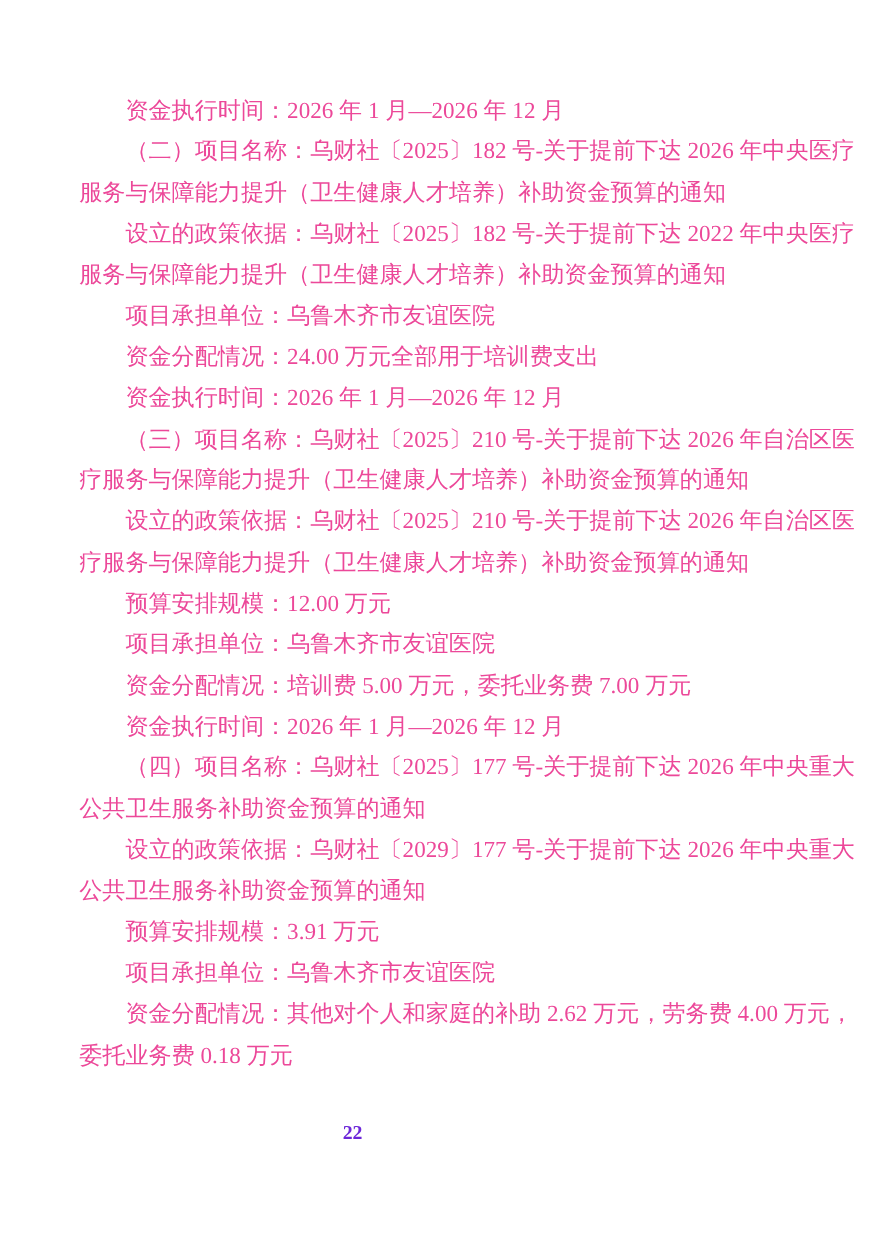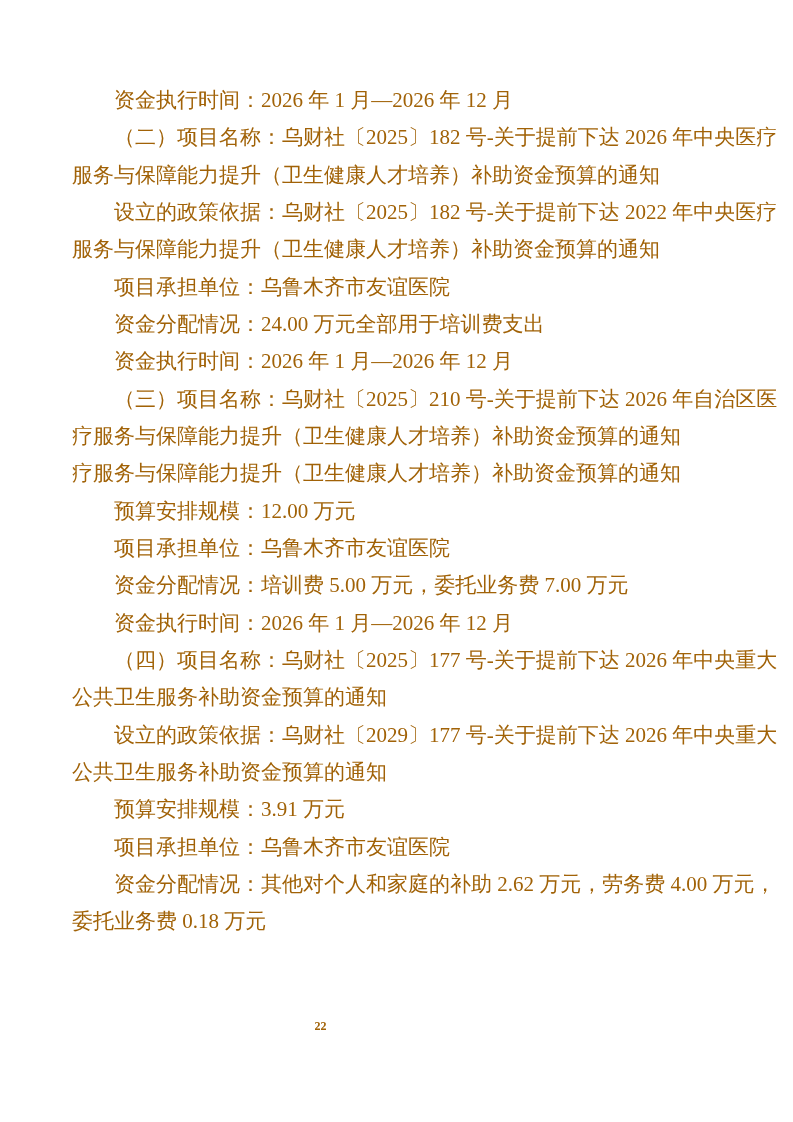--- a/index.html
+++ b/index.html
@@ -18,61 +18,62 @@
   .doc-text {
     position: absolute;
     left: 72px;
     top: 82px;
     width: 650px;
   }
   .line {
     font-size: 21px;
     height: 37.33px;
     line-height: 37.33px;
-    color: #a16207;
+    color: #ec4899;
     white-space: nowrap;
     text-align: left;
     font-weight: 400;
   }
   
   .ind {
     text-indent: 42px;
   }
   
   .fill {
     text-align: justify;
     text-align-last: justify;
   }
   .page-num {
     position: absolute;
     top: 1019px;
     left: 0;
     width: 641px;
     text-align: center;
-    font-size: 12px;
+    font-size: 18px;
     font-weight: 600;
-    color: #a16207;
+    color: #6d28d9;
     font-family: "Liberation Serif", serif;
   }
 </style>
 </head>
 <body>
 
 <div class="page">
   <div class="doc-text">
     <div class="line ind">资金执行时间：2026 年 1 月—2026 年 12 月</div>
     <div class="line ind fill">（二）项目名称：乌财社〔2025〕182 号-关于提前下达 2026 年中央医疗</div>
     <div class="line">服务与保障能力提升（卫生健康人才培养）补助资金预算的通知</div>
     <div class="line ind fill">设立的政策依据：乌财社〔2025〕182 号-关于提前下达 2022 年中央医疗</div>
     <div class="line">服务与保障能力提升（卫生健康人才培养）补助资金预算的通知</div>
     <div class="line ind">项目承担单位：乌鲁木齐市友谊医院</div>
     <div class="line ind">资金分配情况：24.00 万元全部用于培训费支出</div>
     <div class="line ind">资金执行时间：2026 年 1 月—2026 年 12 月</div>
     <div class="line ind fill">（三）项目名称：乌财社〔2025〕210 号-关于提前下达 2026 年自治区医</div>
     <div class="line">疗服务与保障能力提升（卫生健康人才培养）补助资金预算的通知</div>
+    <div class="line ind fill">设立的政策依据：乌财社〔2025〕210 号-关于提前下达 2026 年自治区医</div>
     <div class="line">疗服务与保障能力提升（卫生健康人才培养）补助资金预算的通知</div>
     <div class="line ind">预算安排规模：12.00 万元</div>
     <div class="line ind">项目承担单位：乌鲁木齐市友谊医院</div>
     <div class="line ind">资金分配情况：培训费 5.00 万元，委托业务费 7.00 万元</div>
     <div class="line ind">资金执行时间：2026 年 1 月—2026 年 12 月</div>
     <div class="line ind fill">（四）项目名称：乌财社〔2025〕177 号-关于提前下达 2026 年中央重大</div>
     <div class="line">公共卫生服务补助资金预算的通知</div>
     <div class="line ind fill">设立的政策依据：乌财社〔2029〕177 号-关于提前下达 2026 年中央重大</div>
     <div class="line">公共卫生服务补助资金预算的通知</div>
     <div class="line ind">预算安排规模：3.91 万元</div>

